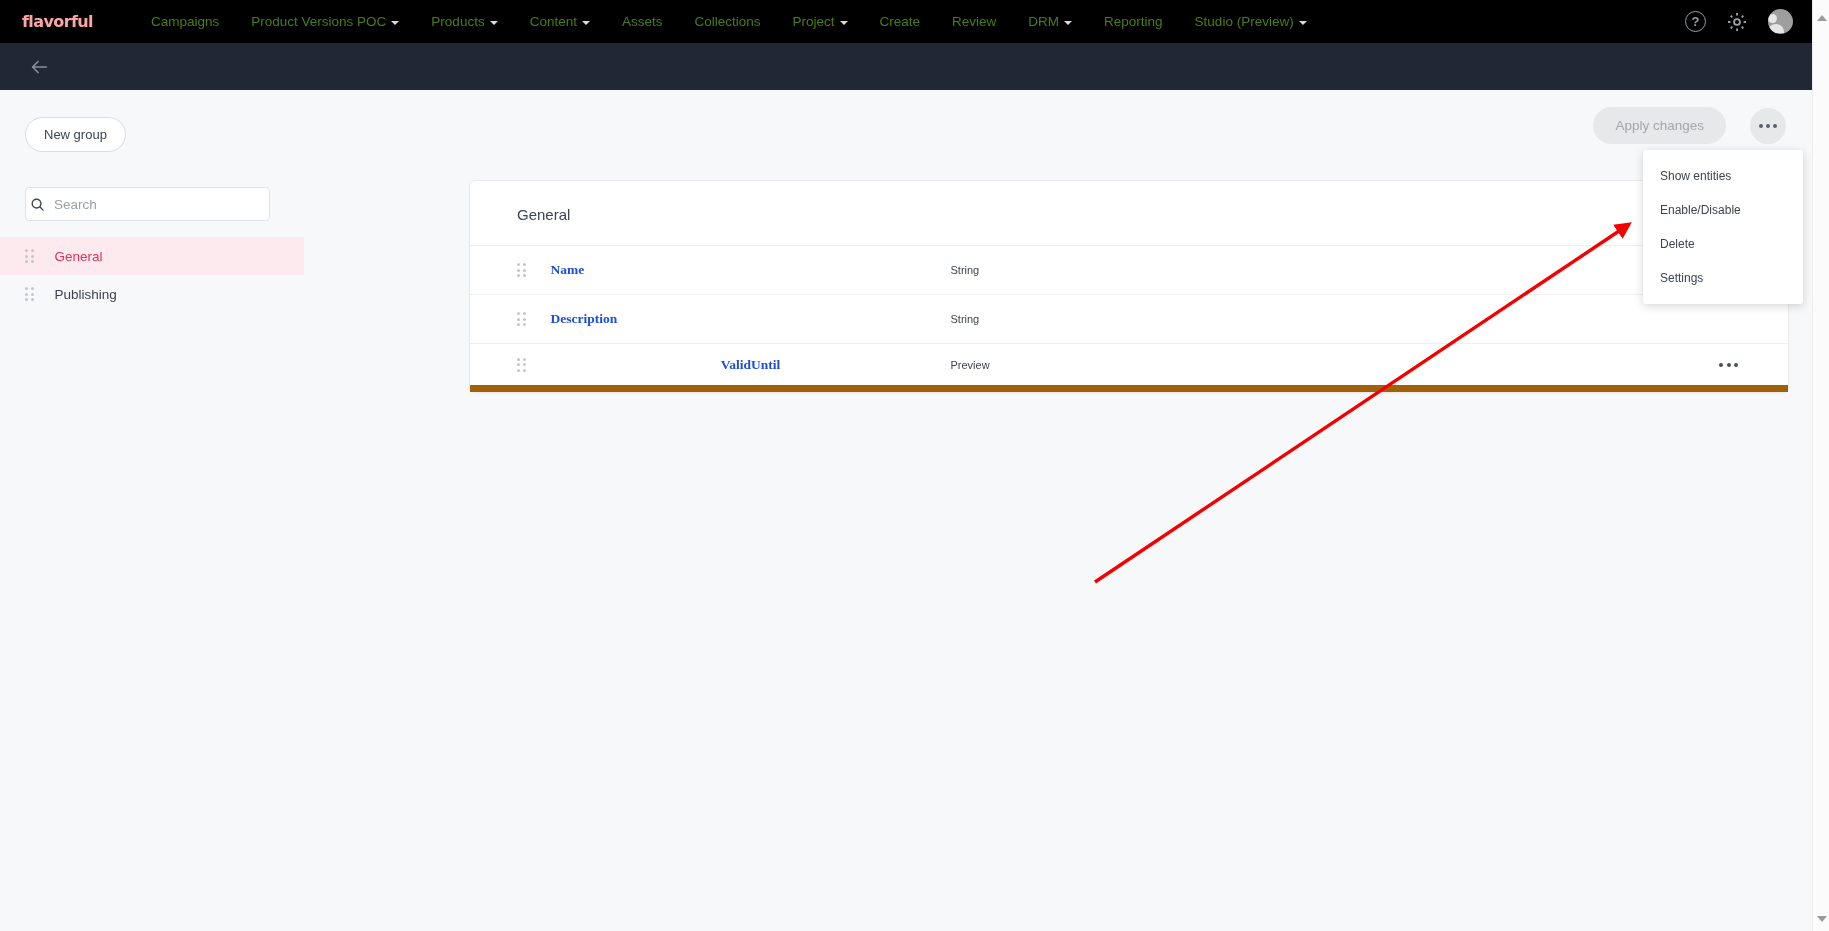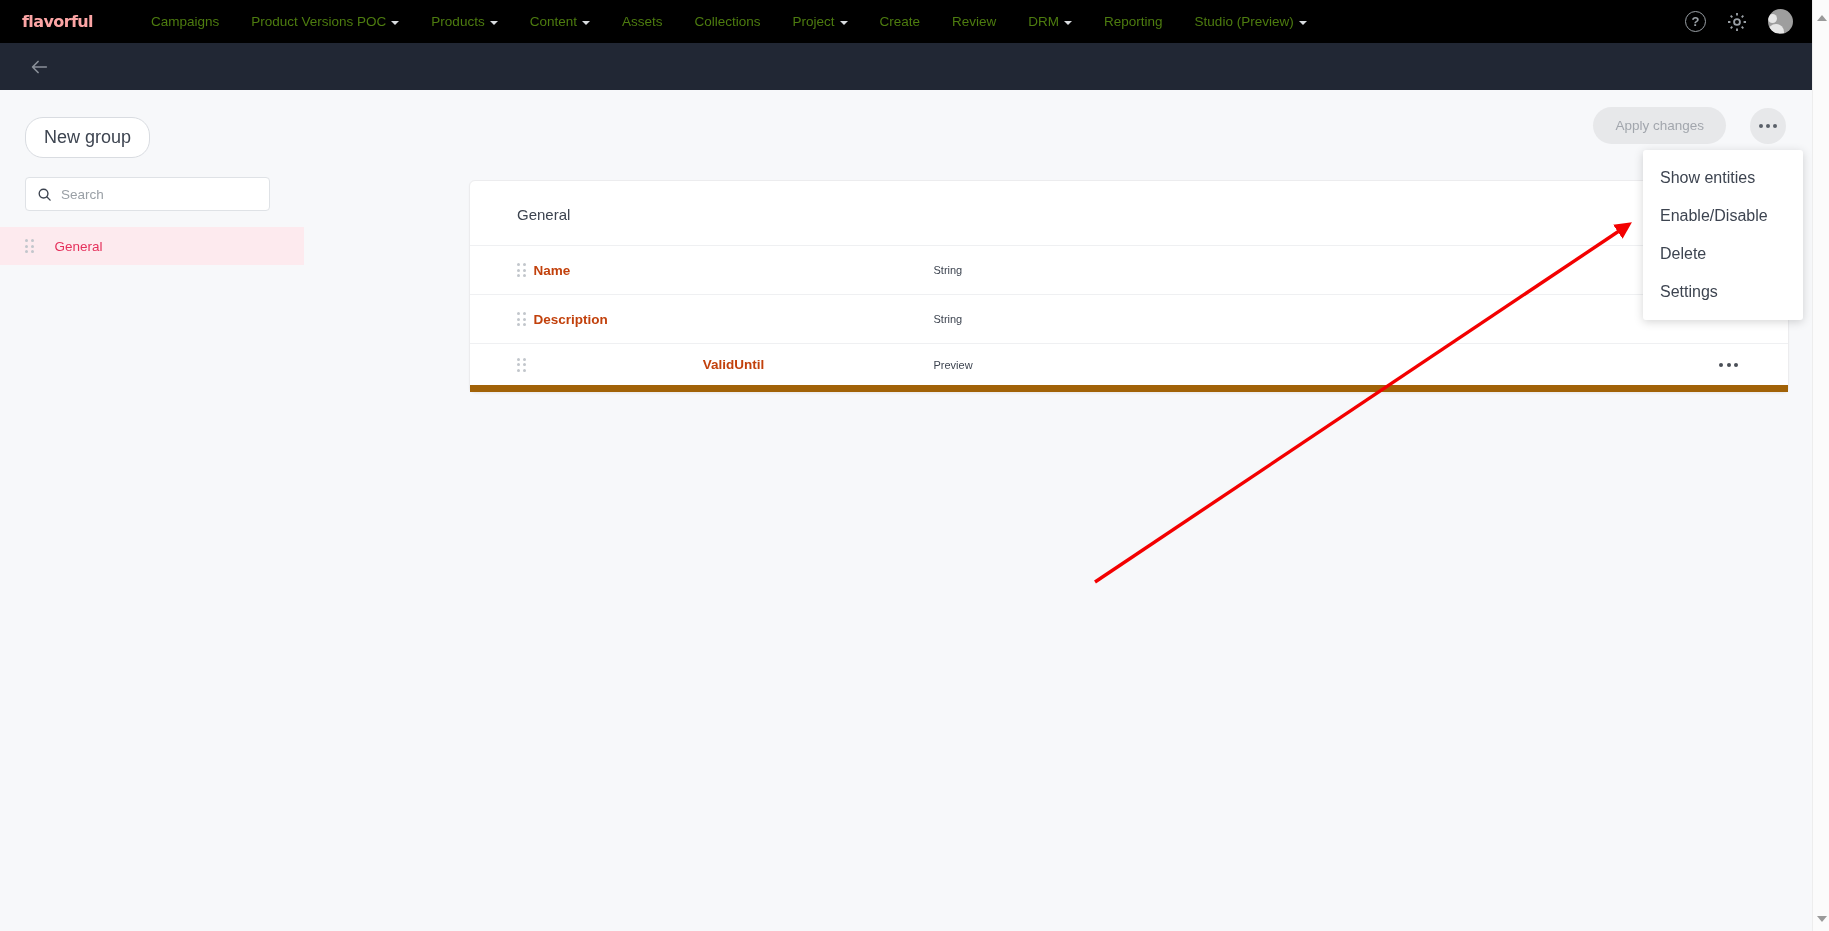--- a/index.html
+++ b/index.html
@@ -117,41 +117,41 @@
   }
 
   
   .sidebar {
     position: absolute;
     left: 0; top: 0;
     width: 304px;
     height: 100%;
   }
   .newgroup-btn {
-    margin: 27px 0 0 25px;
+    margin: 27px 0 16px 25px;
     display: inline-block;
     border: 1px solid #d9dce1;
     border-radius: 18px;
     background: #ffffff;
     color: #3d4450;
-    font-size: 18px;
+    font-size: 13px;
     padding: 9px 18px;
     cursor: pointer;
     text-align: center;
   }
   .search-wrap {
     margin: 19px 0 0 25px;
     width: 245px;
     height: 34px;
     background: #ffffff;
     border: 1px solid #dfe2e6;
     border-radius: 4px;
     display: flex;
     align-items: center;
-    padding: 0 11px;
+    padding: 0 4px;
   }
   .search-input {
     border: none;
     outline: none;
     font-size: 13.5px;
     color: #3d4450;
     margin-left: 9px;
     width: 190px;
     background: transparent;
     font-family: "Liberation Sans", sans-serif;
@@ -219,21 +219,21 @@
     top: 60px;
     right: 9px;
     width: 160px;
     background: #ffffff;
     border-radius: 3px;
     box-shadow: 0 2px 10px rgba(0,0,0,0.17);
     padding: 9px 0;
     z-index: 40;
   }
   .dd-item {
-    font-size: 16px;
+    font-size: 12px;
     color: #3d4450;
     padding: 10px 17px;
     cursor: pointer;
     white-space: nowrap;
   }
 
   
   .card {
     position: absolute;
     left: 165px;
@@ -254,24 +254,25 @@
     align-items: center;
     height: 49px;
     border-top: 1px solid #eff0f2;
     padding-left: 47px;
     position: relative;
   }
   .row:last-child { border-bottom: 7px solid #a16207; text-align: center; }
   .row .grip { margin-right: 0; }
   .row-name {
     font-size: 13.5px;
-    color: #c2410c;
+    color: #1d4ed8;
     font-weight: 600;
-    margin-left: 8px;
+    margin-left: 25px;
     width: 400px;
+    font-family: Liberation Serif, serif;
   }
   .row-type {
     font-size: 11px;
     color: #3d4450;
   }
   .row-dots {
     position: absolute;
     right: 50px;
     display: flex; gap: 3.5px;
     cursor: pointer;
@@ -394,20 +395,31 @@
           <span class="grip">
             <i></i>
             <i></i>
             <i></i>
             <i></i>
             <i></i>
             <i></i>
           </span>
           <span>General</span>
         </div>
+        <div class="group-item">
+          <span class="grip">
+            <i></i>
+            <i></i>
+            <i></i>
+            <i></i>
+            <i></i>
+            <i></i>
+          </span>
+          <span>Publishing</span>
+        </div>
       </div>
   </div>
 
   <div class="main">
 
     <div class="main-toolbar">
       <button class="apply-btn">Apply changes</button>
       <div class="dots-btn">
         <i></i>
           <i></i>

